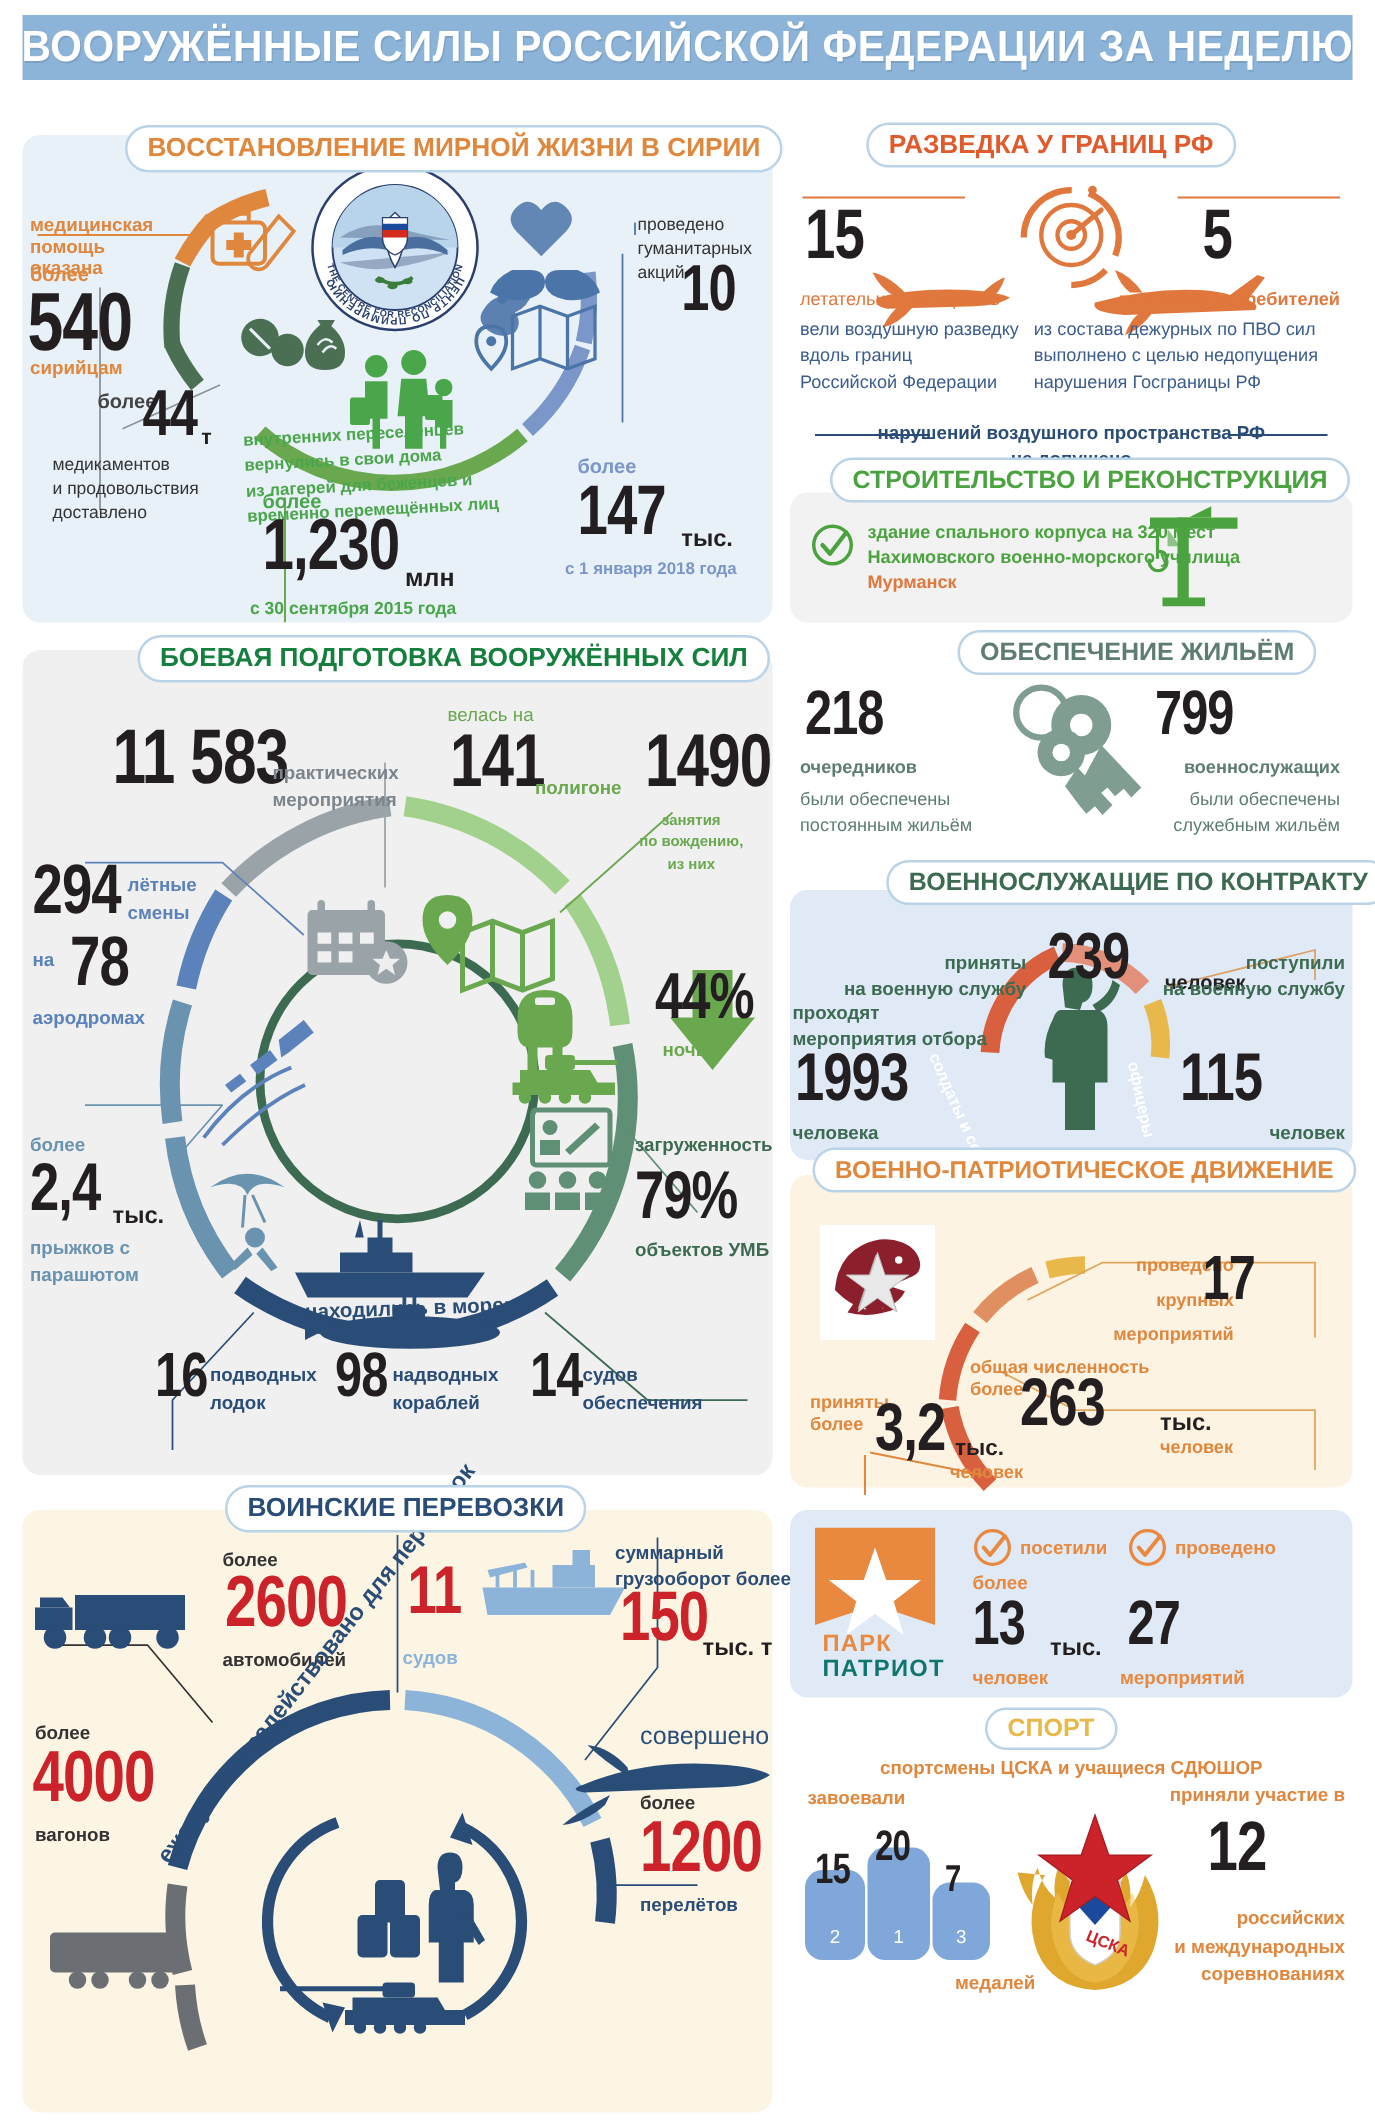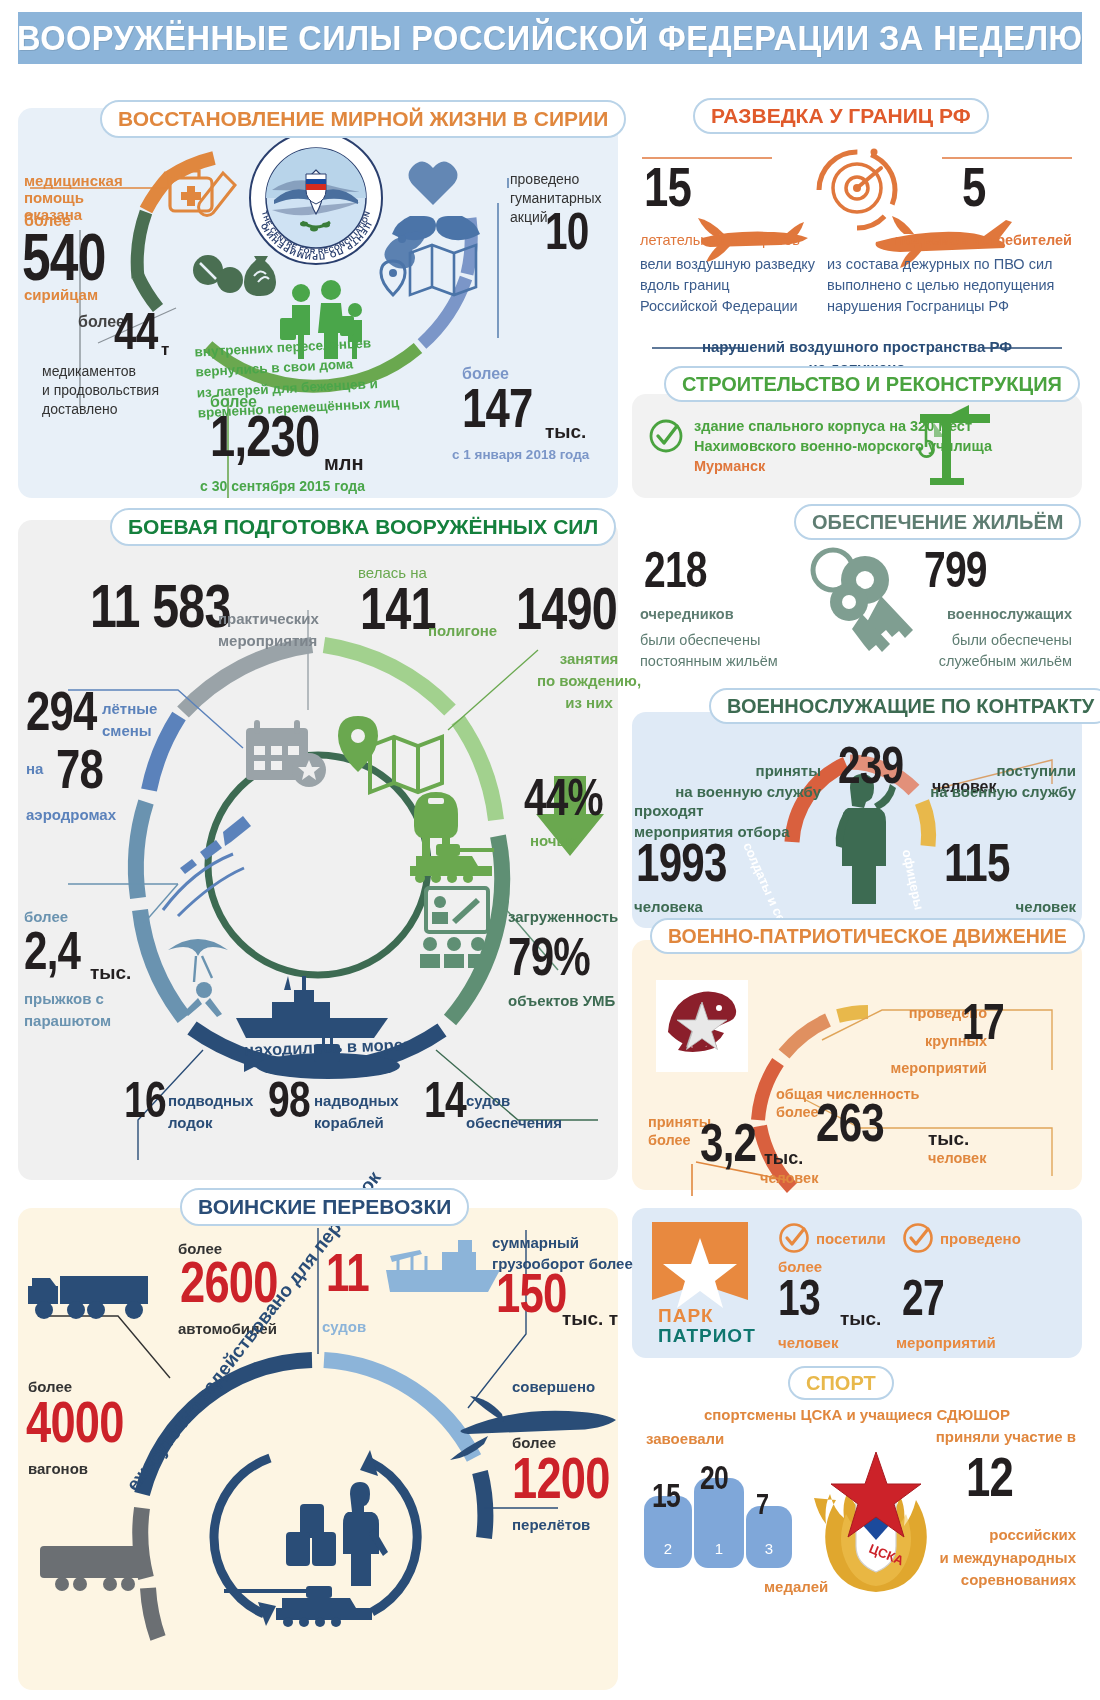--- a/index.html
+++ b/index.html
@@ -266,21 +266,21 @@
     <rect x="30" y="10" width="9" height="70"></rect>
     <path d="M8 10 h70 v9 h-70 z"></path>
     <path d="M39 10 l18 -9 v9 z"></path>
     <rect x="18" y="74" width="34" height="7"></rect>
     <path d="M22 19 l10 14 h-10 z" opacity=".6"></path>
   </g>
   <path d="M14 19 v24" stroke="#4aa33f" stroke-width="2.6" fill="none"></path>
   <path d="M8 43 a7 7 0 1 0 13 0 q0 -6 -6 -6" fill="none" stroke="#4aa33f" stroke-width="2.6"></path>
 </svg>
 
-<div class="pill cond" style="left:794px;top:504px;height:36px;font-size:20px;color:#5e7d72;justify-content:center;">
+<div class="pill cond" style="left:766px;top:504px;height:36px;font-size:20px;color:#5e7d72;justify-content:center;">
   <span>ОБЕСПЕЧЕНИЕ ЖИЛЬЁМ</span>
 </div>
 
 <div class="tx cond bignum" style="left:644px;top:548px;font-size:50px;">218</div>
 <div class="tx cond" style="left:640px;top:606px;font-size:14.5px;color:#5e7d72;font-weight:bold;">очередников</div>
 <div class="tx cond" style="left:640px;top:630px;font-size:14.5px;color:#5e7d72;line-height:1.45;">были обеспечены<br>постоянным жильём</div>
 
 <div class="tx cond bignum" style="left:924px;top:548px;font-size:50px;">799</div>
 <div class="tx cond" style="left:872px;top:606px;width:200px;text-align:right;font-size:14.5px;color:#5e7d72;font-weight:bold;">военнослужащих</div>
 <div class="tx cond" style="left:872px;top:630px;width:200px;text-align:right;font-size:14.5px;color:#5e7d72;line-height:1.45;">были обеспечены<br>служебным жильём</div>
@@ -558,21 +558,21 @@
 </svg>
 
 <div class="tx cond bignum" style="left:90px;top:578px;font-size:62px;">11 583</div>
 <div class="tx cond" style="left:218px;top:608px;font-size:15px;color:#7d858c;font-weight:bold;line-height:1.45;">практических<br>мероприятия</div>
 
 <div class="tx cond" style="left:358px;top:564px;font-size:15px;color:#6aa84f;font-weight:normal;">велась на</div>
 <div class="tx cond bignum" style="left:360px;top:582px;font-size:60px;">141</div>
 <div class="tx cond" style="left:428px;top:622px;font-size:15px;color:#6aa84f;font-weight:bold;">полигоне</div>
 
 <div class="tx cond bignum" style="left:516px;top:582px;font-size:60px;">1490</div>
-<div class="tx cond" style="left:498px;top:648px;width:110px;text-align:center;font-size:15px;color:#6aa84f;font-weight:bold;line-height:1.45;margin-left:36px;">занятия<br>по вождению,<br>из них</div>
+<div class="tx cond" style="left:498px;top:648px;width:110px;text-align:center;font-size:12px;color:#6aa84f;font-weight:bold;line-height:1.45;">занятия<br>по вождению,<br>из них</div>
 
 <div class="tx cond bignum" style="left:524px;top:774px;font-size:52px;">44%</div>
 <div class="tx cond" style="left:530px;top:832px;font-size:15px;color:#6aa84f;font-weight:bold;">ночью</div>
 
 <div class="tx cond bignum" style="left:26px;top:686px;font-size:56px;">294</div>
 <div class="tx cond" style="left:102px;top:698px;font-size:15px;color:#5b82bb;font-weight:bold;line-height:1.45;">лётные<br>смены</div>
 <div class="tx cond" style="left:26px;top:760px;font-size:15px;color:#5b82bb;font-weight:bold;">на</div>
 <div class="tx cond bignum" style="left:56px;top:744px;font-size:56px;">78</div>
 <div class="tx cond" style="left:26px;top:806px;font-size:15px;color:#5b82bb;font-weight:bold;">аэродромах</div>
 
@@ -682,21 +682,21 @@
 <div class="tx cond" style="left:322px;top:1318px;font-size:15px;color:#8cb4d9;font-weight:bold;">судов</div>
 
 <div class="tx cond" style="left:492px;top:1232px;font-size:15px;color:#2a4d77;font-weight:bold;line-height:1.4;">суммарный<br>грузооборот более</div>
 <div class="tx cond bignum" style="left:496px;top:1268px;font-size:56px;color:#cc2229;">150</div>
 <div class="tx cond" style="left:562px;top:1308px;font-size:19px;color:#231f20;font-weight:bold;">тыс. т</div>
 
 <div class="tx cond" style="left:28px;top:1378px;font-size:15px;color:#333;font-weight:bold;">более</div>
 <div class="tx cond bignum" style="left:26px;top:1396px;font-size:58px;color:#cc2229;">4000</div>
 <div class="tx cond" style="left:28px;top:1460px;font-size:15px;color:#333;font-weight:bold;">вагонов</div>
 
-<div class="tx cond" style="left:512px;top:1378px;font-size:15px;color:#2a4d77;font-weight:bold;">совершено</div>
+<div class="tx cond" style="left:512px;top:1378px;font-size:20px;color:#2a4d77;font-weight:normal;">совершено</div>
 <div class="tx cond" style="left:512px;top:1434px;font-size:15px;color:#333;font-weight:bold;">более</div>
 <div class="tx cond bignum" style="left:512px;top:1452px;font-size:58px;color:#cc2229;">1200</div>
 <div class="tx cond" style="left:512px;top:1516px;font-size:15px;color:#2a4d77;font-weight:bold;">перелётов</div>
 
 <div class="tx cond" style="left:122px;top:1482px;font-size:19px;color:#2a4d77;font-weight:bold;white-space:nowrap;
             transform:rotate(-52deg);transform-origin:left top;">
   ежесуточно задействовано для перевозок
 </div>
 
 </body></html>

